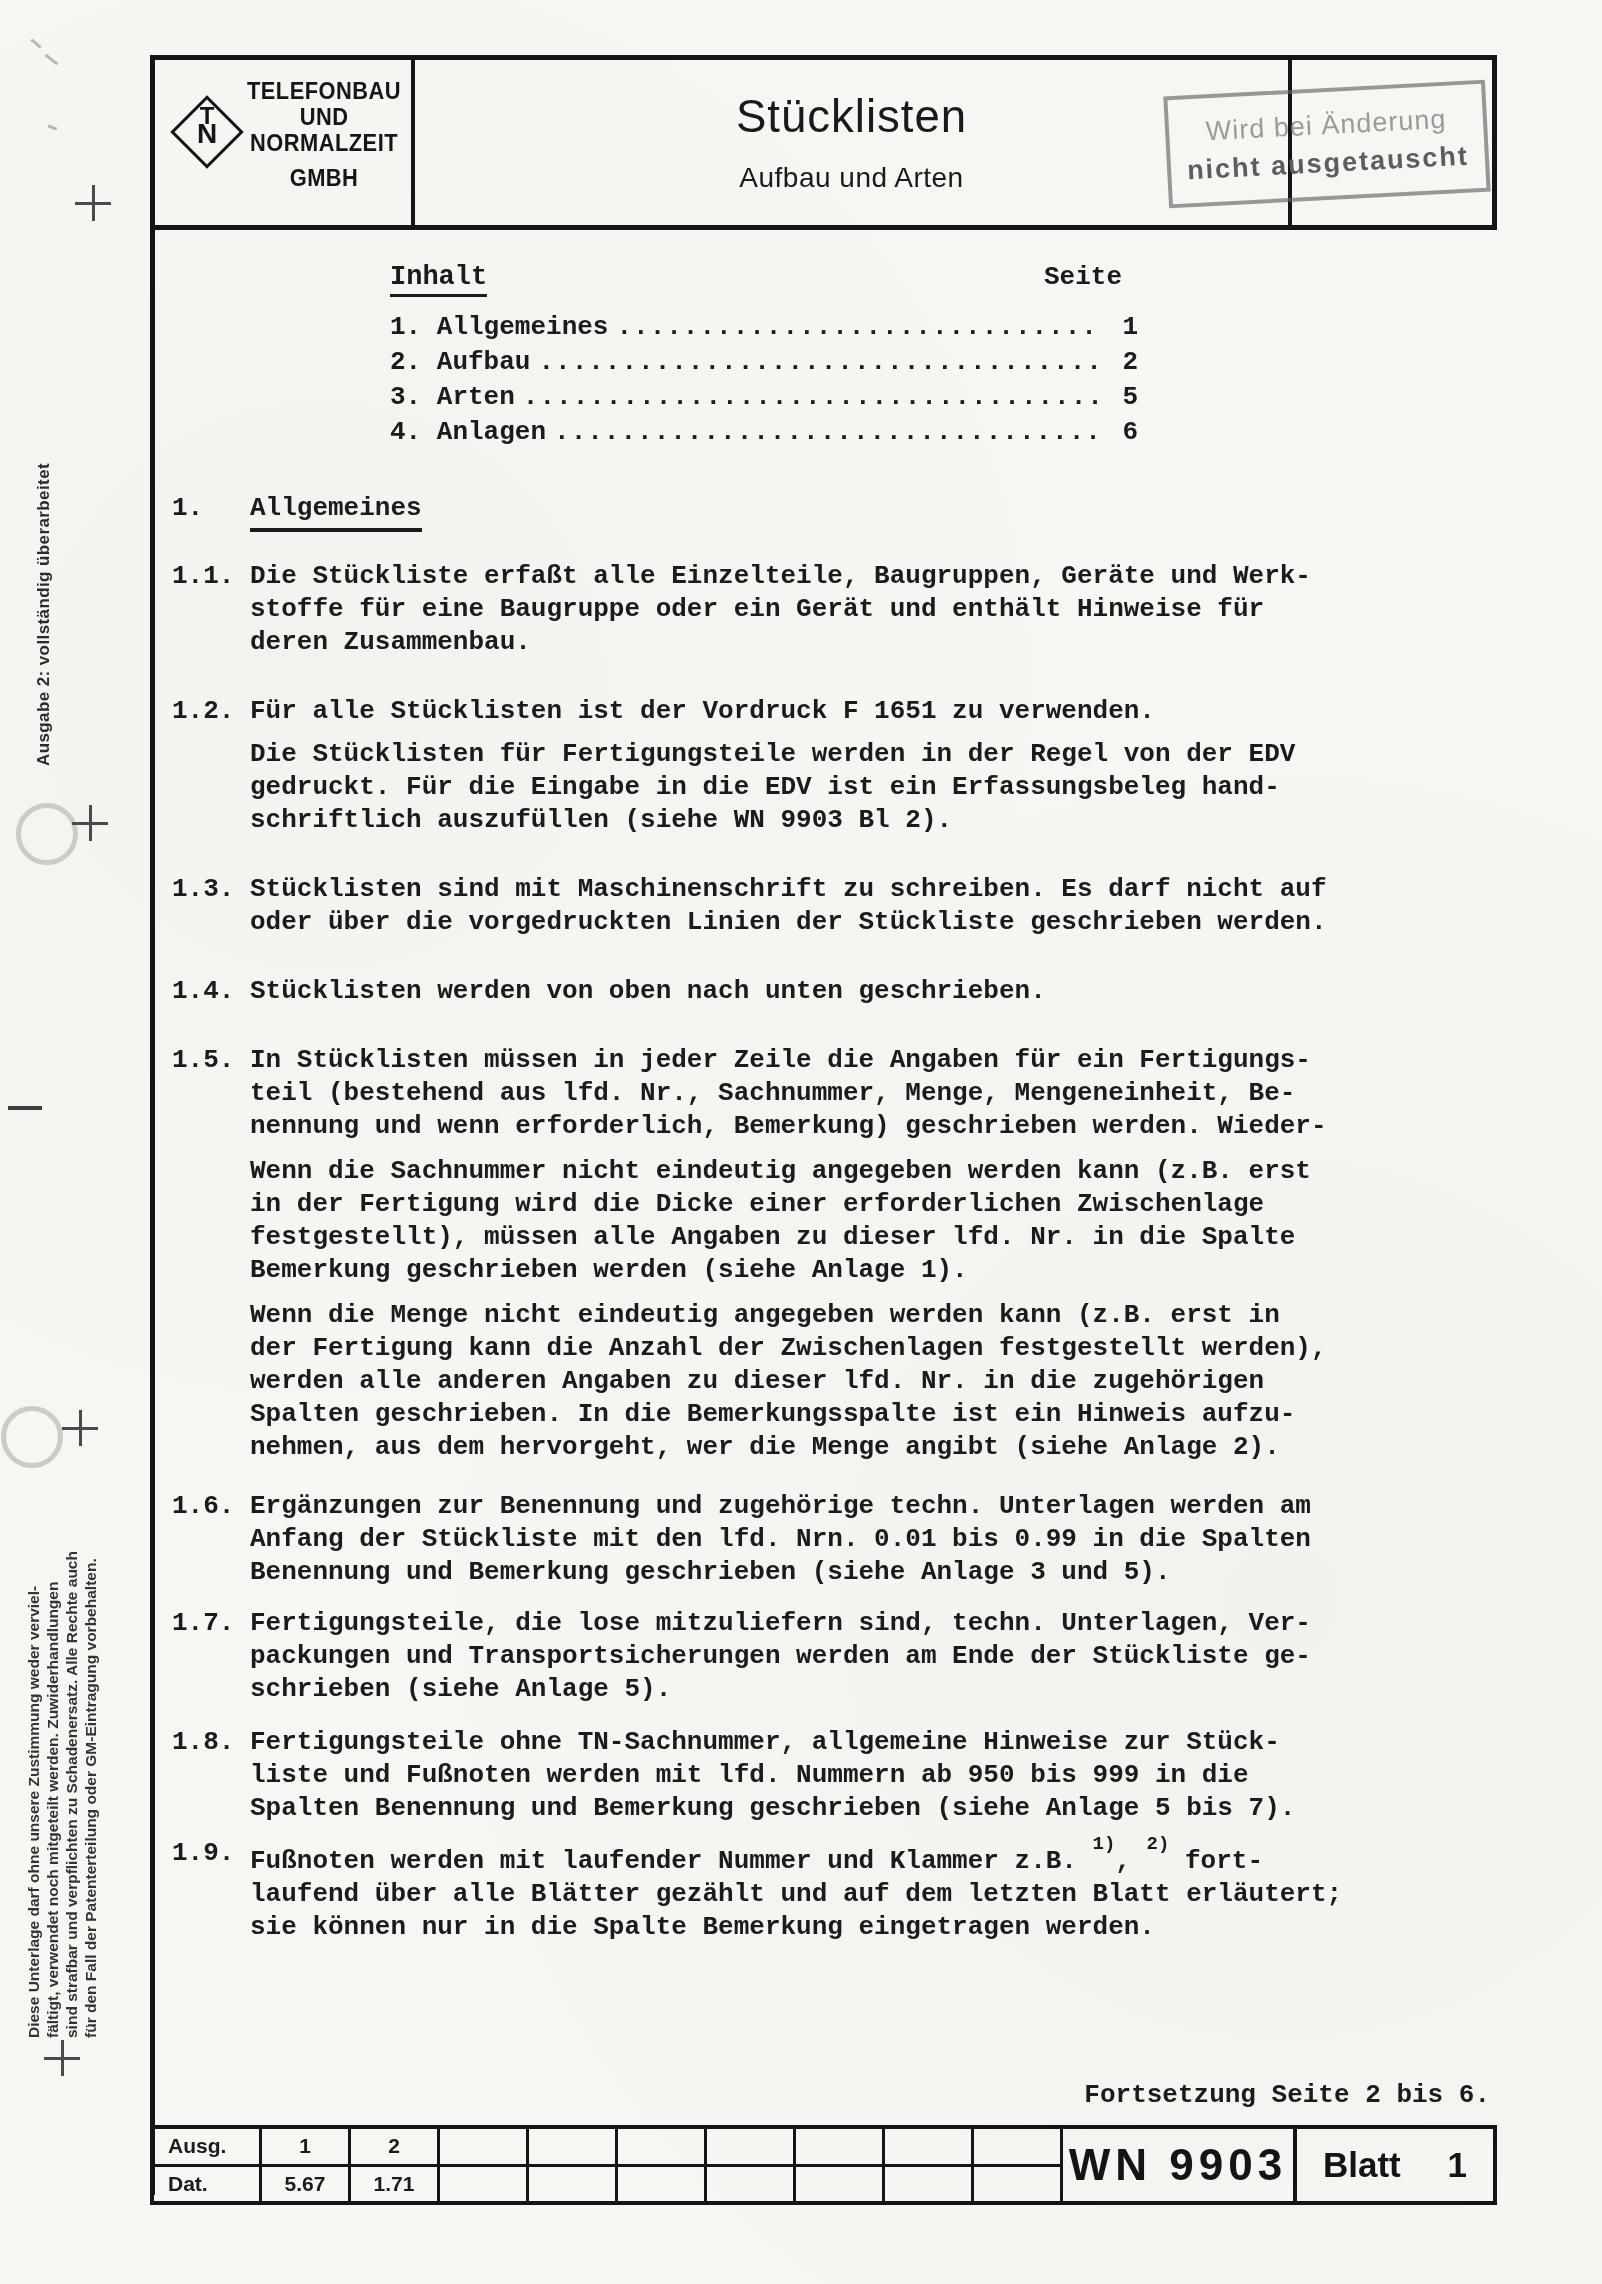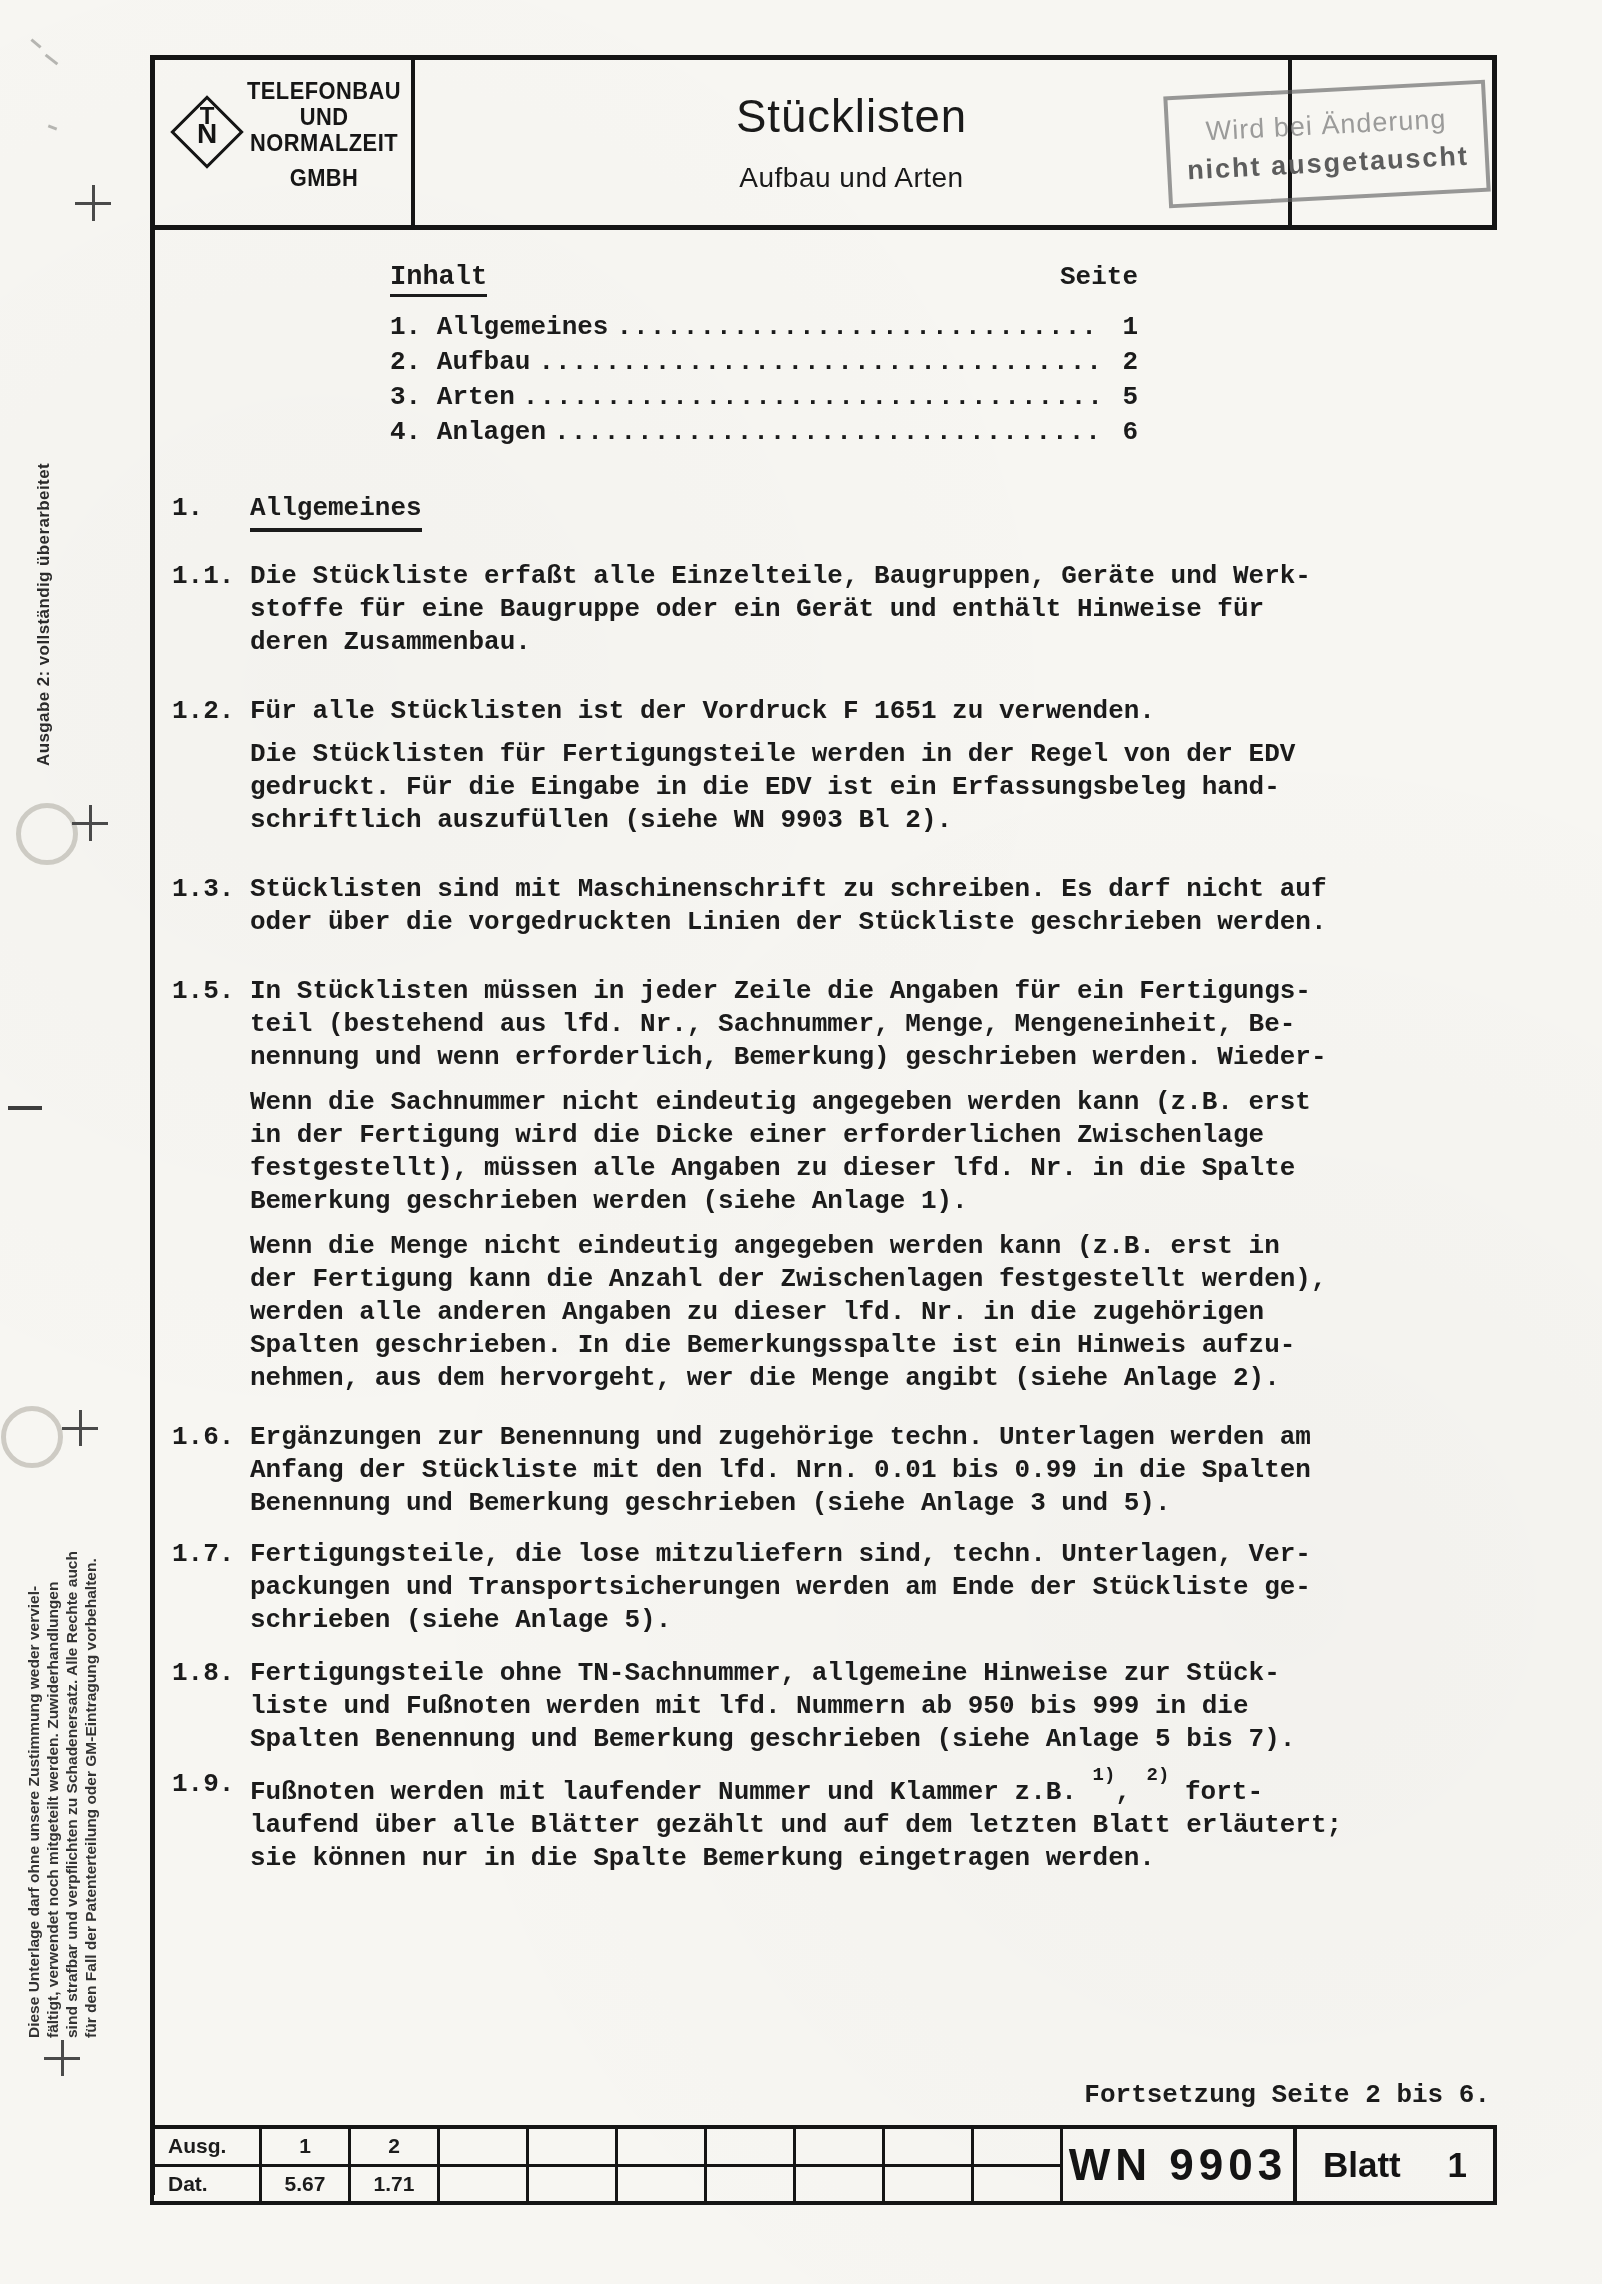--- a/index.html
+++ b/index.html
@@ -33,21 +33,21 @@
     transform:rotate(-3deg);box-sizing:border-box;display:flex;flex-direction:column;justify-content:center;align-items:center;
     color:#7d7d7d;font-size:27px;letter-spacing:1px;line-height:38px;}
   .stamp-line1{opacity:0.75;}
   .stamp-line2{color:#5d5d5d;font-weight:700;letter-spacing:2px;}
   
   .tw{font-family:"Liberation Mono", monospace;font-weight:700;color:#1b1b1b;}
   
   .toc{position:absolute;left:390px;top:262px;width:748px;}
   .toc-head{position:relative;height:40px;}
   .inhalt{font-family:"Liberation Mono", monospace;font-weight:700;font-size:27px;border-bottom:3px solid #1b1b1b;padding-bottom:2px;}
-  .seite{position:absolute;right:0;top:0;font-family:"Liberation Mono", monospace;font-weight:700;font-size:26px;}
+  .seite{position:absolute;right:16px;top:0;font-family:"Liberation Mono", monospace;font-weight:700;font-size:26px;}
   .toc-rows{margin-top:8px;}
   .toc-row{display:flex;align-items:baseline;font-family:"Liberation Mono", monospace;font-weight:700;font-size:26px;line-height:35px;}
   .toc-label{white-space:pre;flex:none;font-family:Liberation Mono, monospace;}
   .toc-dots{white-space:pre;overflow:hidden;margin-left:8px;letter-spacing:1px;}
   .toc-page{margin-left:auto;flex:none;text-align:right;width:36px;}
   
   .body{position:absolute;left:172px;top:492px;width:1290px;}
   .para{display:flex;font-size:26px;line-height:33px;}
   .pnum{width:78px;flex:none;white-space:pre;}
   .plines{flex:1;}
@@ -198,20 +198,26 @@
     </div>
 
     <div class="para g36">
       <div class="pnum">1.3.</div>
       <div class="plines">
         <div class="line">Stücklisten sind mit Maschinenschrift zu schreiben. Es darf nicht auf</div>
         <div class="line">oder über die vorgedruckten Linien der Stückliste geschrieben werden.</div>
       </div>
     </div>
 
+    <div class="para g36">
+      <div class="pnum">1.4.</div>
+      <div class="plines">
+        <div class="line">Stücklisten werden von oben nach unten geschrieben.</div>
+      </div>
+    </div>
 
     <div class="para g12">
       <div class="pnum">1.5.</div>
       <div class="plines">
         <div class="line">In Stücklisten müssen in jeder Zeile die Angaben für ein Fertigungs-</div>
         <div class="line">teil (bestehend aus lfd. Nr., Sachnummer, Menge, Mengeneinheit, Be-</div>
         <div class="line">nennung und wenn erforderlich, Bemerkung) geschrieben werden. Wieder-</div>
       </div>
     </div>
 

